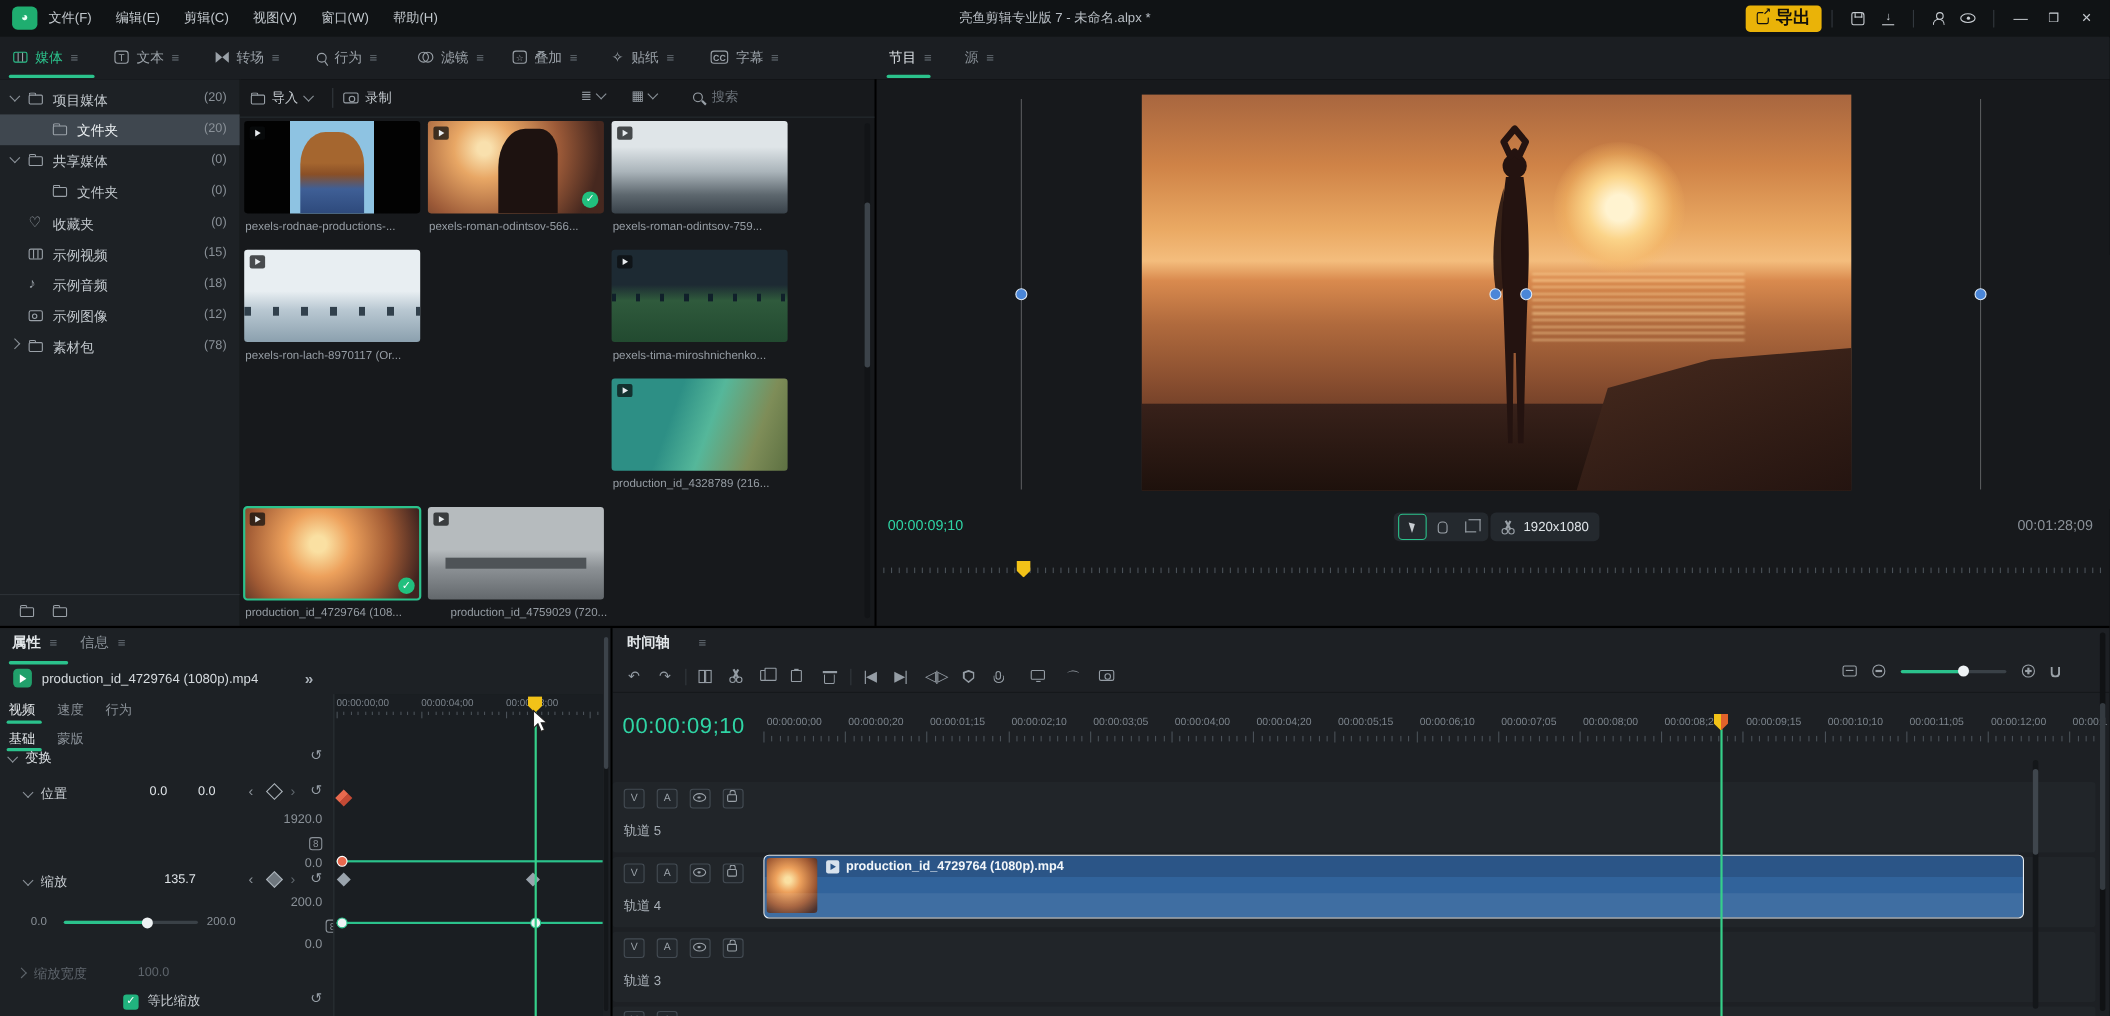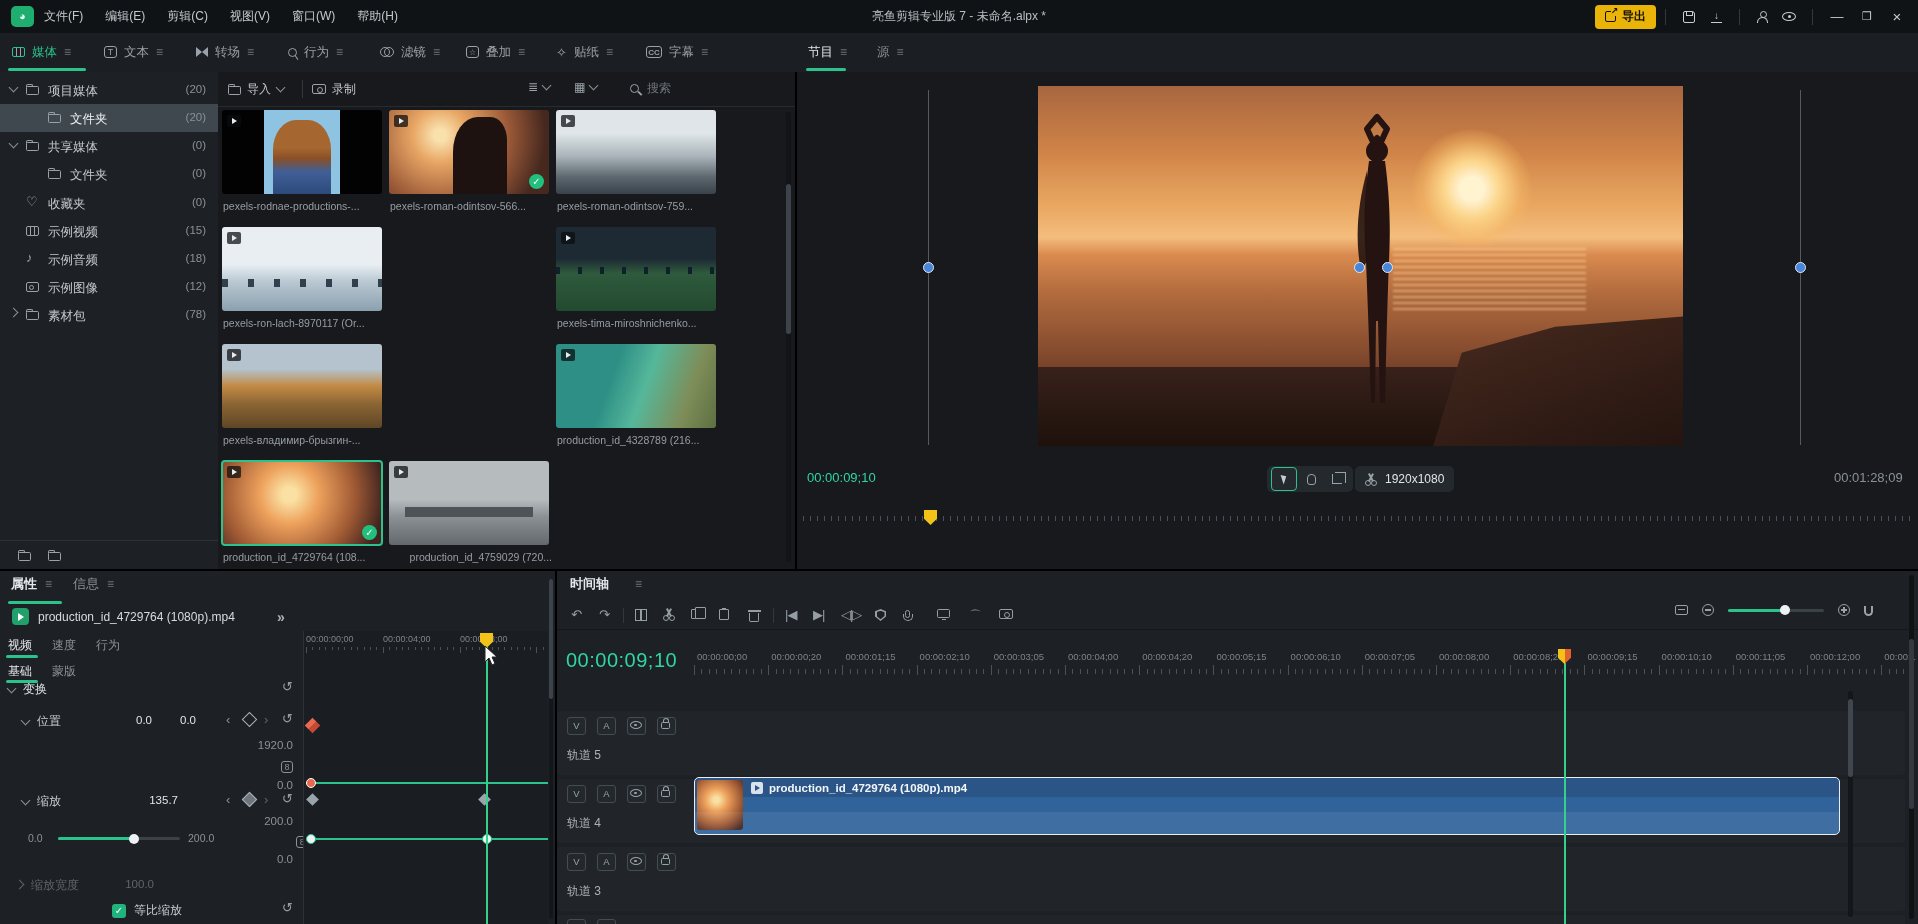--- a/index.html
+++ b/index.html
@@ -141,21 +141,21 @@
         <div style="color: rgb(194, 200, 205); font-size: 12px; cursor: default;">编辑(E)</div>
         <div style="color: rgb(194, 200, 205); font-size: 12px; cursor: default;">剪辑(C)</div>
         <div style="color: rgb(194, 200, 205); font-size: 12px; cursor: default;">视图(V)</div>
         <div style="color: rgb(194, 200, 205); font-size: 12px; cursor: default;">窗口(W)</div>
         <div style="color: rgb(194, 200, 205); font-size: 12px; cursor: default;">帮助(H)</div>
       </div>
     <div class="abs" style="left:659px;top:0;width:600px;height:33px;line-height:33px;text-align:center;color:#b9bfc5;font-size:12px;">亮鱼剪辑专业版 7 - 未命名.alpx *</div>
     <div class="row abs" style="right:6px;top:0;height:33px;gap:0;">
       <div class="row" style="height:24px;background:#eab308;border-radius:4px;padding:0 10px;gap:6px;color:#14110a;font-weight:bold;">
         <span class="ic ic-export"></span>
-        <span style="font-size:12px;">导出</span>
+        <span style="font-size:16px;">导出</span>
       </div>
       <div style="width:1px;height:16px;background:#32383e;margin:0 9px;"></div>
       <span class="ic ic-floppy" style="margin:0 8px;"></span>
       <span class="ic ic-dl" style="margin:0 8px;">↓</span>
       <div style="width:1px;height:16px;background:#32383e;margin:0 9px;"></div>
       <span class="ic ic-person" style="margin:0 7px;"></span>
       <span class="ic ic-eyeb" style="margin:0 7px;"></span>
       <div style="width:1px;height:16px;background:#32383e;margin:0 9px;"></div>
       <span class="winbtn">—</span>
       <span class="winbtn" style="font-size:11px;">❒</span>
@@ -325,26 +325,20 @@
           <div class="tile a4" style="left: 0px; top: 0px;">
             <div class="playbadge"></div>
           </div>
           <div class="tilelabel" style="left: 1px; top: 90px;">pexels-ron-lach-8970117 (Or...</div>
         </div>
         <div class="abs" style="left: 338px; top: 121px; width: 162px; height: 112px;">
           <div class="tile a6" style="left: 0px; top: 0px;">
             <div class="playbadge"></div>
           </div>
           <div class="tilelabel" style="left: 1px; top: 90px;">pexels-tima-miroshnichenko...</div>
-        </div>
-        <div class="abs" style="left: 4px; top: 238px; width: 162px; height: 112px;">
-          <div class="tile a7" style="left: 0px; top: 0px;">
-            <div class="playbadge"></div>
-          </div>
-          <div class="tilelabel" style="left: 1px; top: 90px;">pexels-владимир-брызгин-...</div>
         </div>
         <div class="abs" style="left: 338px; top: 238px; width: 162px; height: 112px;">
           <div class="tile a9" style="left: 0px; top: 0px;">
             <div class="playbadge"></div>
           </div>
           <div class="tilelabel" style="left: 1px; top: 90px;">production_id_4328789 (216...</div>
         </div>
         <div class="abs" style="left: 4px; top: 355px; width: 162px; height: 112px;">
           <div class="tile a10" style="left: 0px; top: 0px; outline: rgb(43, 194, 140) solid 2px; outline-offset: -1px;">
             <div class="playbadge"></div>

